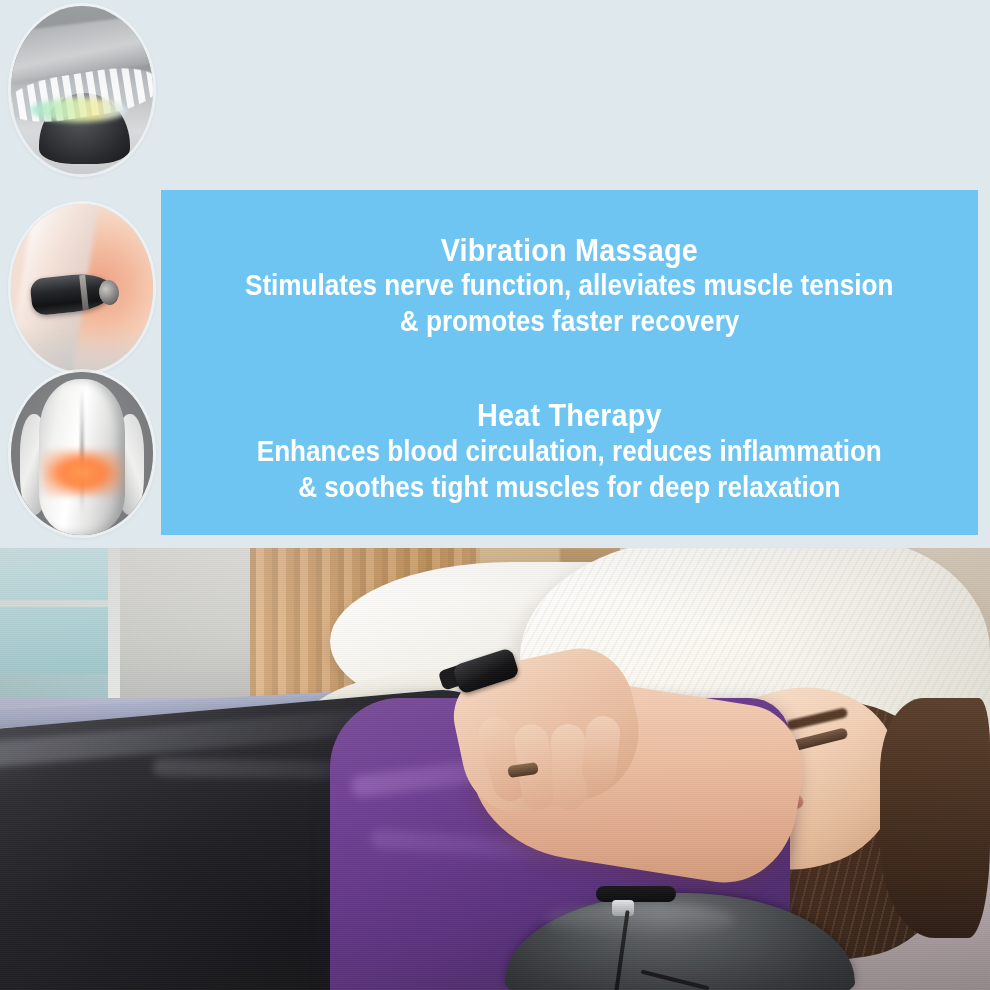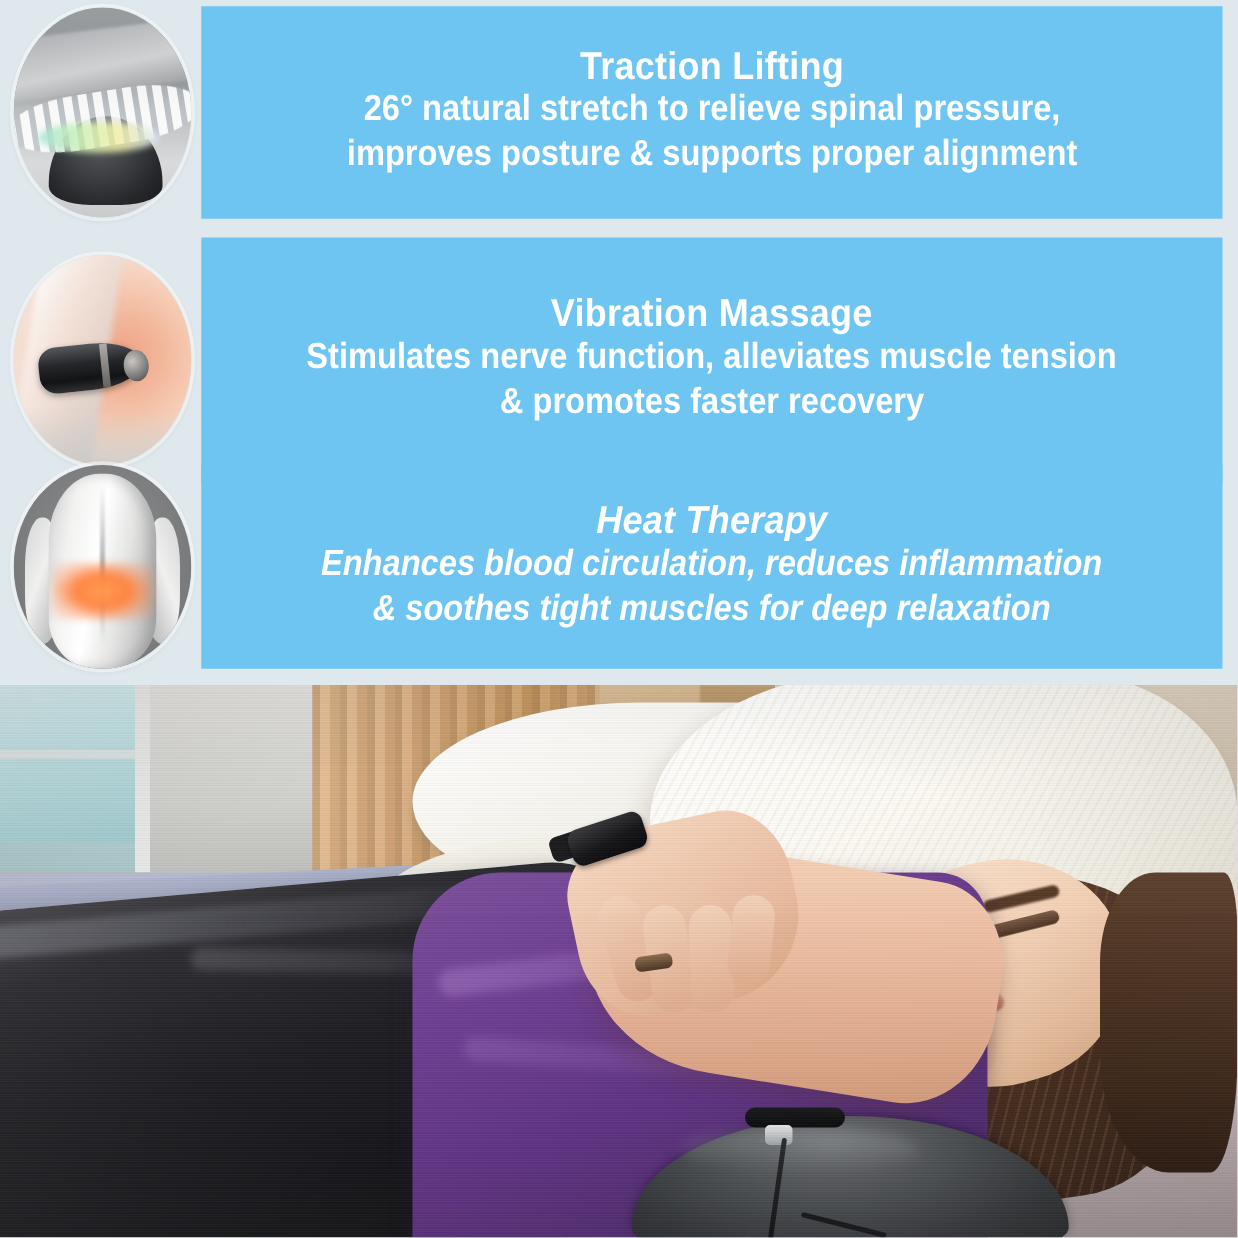--- a/index.html
+++ b/index.html
@@ -9,21 +9,21 @@
     background:#dfe8ec;
     font-family:"Liberation Sans","DejaVu Sans",sans-serif;
   }
   .page{position:relative;width:990px;height:990px;background:#dfe8ec;overflow:hidden;}
 
   
   .features{position:absolute;left:0;top:0;width:990px;height:548px;}
   .feature{position:absolute;left:0;width:990px;}
   .feature.f0{top:5px;height:170px;}
   .feature.f1{top:190px;height:196px;}
-  .feature.f2{top:372px;height:163px;font-style:italic;}
+  .feature.f2{top:372px;height:163px;}
 
   .thumb{
     position:absolute;left:8px;top:0;width:148px;height:100%;
     display:flex;align-items:center;justify-content:center;
   }
   .circle{
     position:relative;width:142px;height:100%;max-height:168px;
     border-radius:50%;overflow:hidden;
     box-shadow:0 0 0 3px rgba(255,255,255,.55), 0 1px 5px rgba(80,100,115,.28);
     background:#cfd3d6;
@@ -268,25 +268,20 @@
     <div class="feature f0">
       <div class="thumb">
         <div class="circle">
           <div class="t1-bg"></div>
           <div class="t1-sheet"></div>
           <div class="t1-dome"></div>
           <div class="t1-spine"></div>
           <div class="t1-glow"></div>
         </div>
       </div>
-      <div class="banner" style="background: rgb(110, 197, 242);">
-        <div class="b-title" style="color: rgb(255, 255, 255);">Traction Lifting</div>
-        <div class="b-line" style="color: rgb(255, 255, 255);">26° natural stretch to relieve spinal pressure,</div>
-        <div class="b-line" style="color: rgb(255, 255, 255);">improves posture &amp; supports proper alignment</div>
-      </div>
     </div>
 
     <div class="feature f1">
       <div class="thumb">
         <div class="circle">
           <div class="t2-bg"></div>
           <div class="t2-skinfold"></div>
           <div class="t2-shadow"></div>
           <div class="t2-head"></div>
           <div class="t2-ring"></div>

